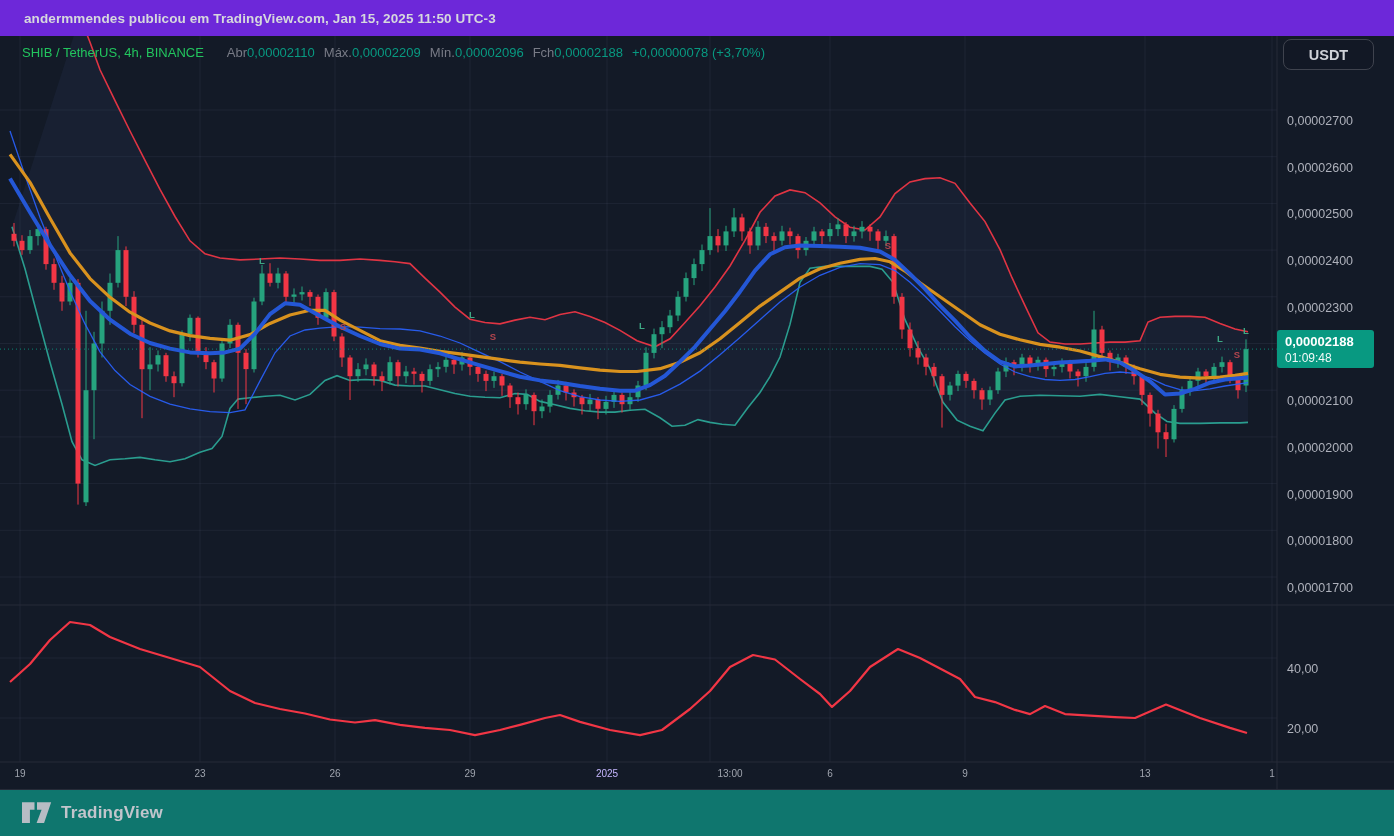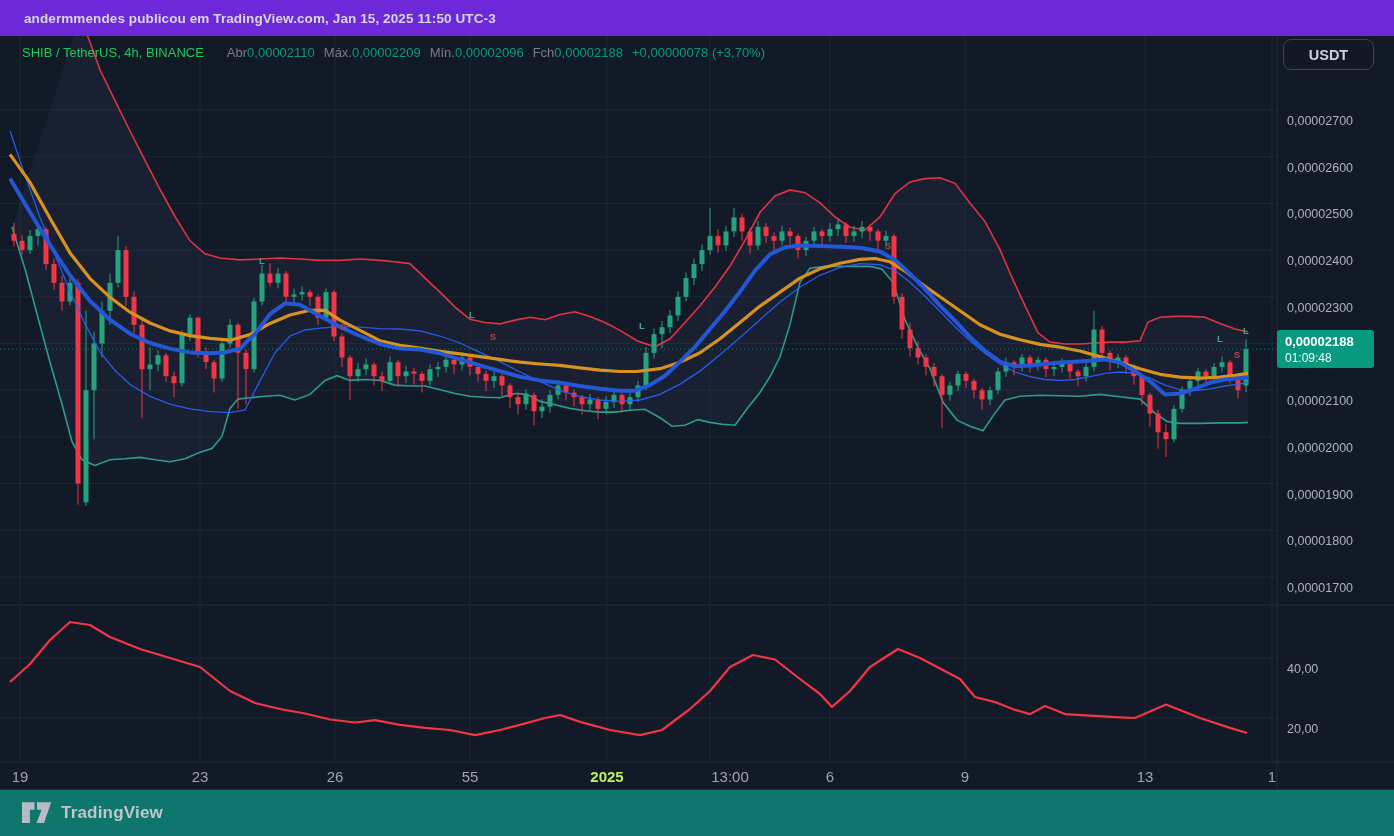--- a/index.html
+++ b/index.html
@@ -39,23 +39,23 @@
   }
   .price-badge{
     position:absolute;left:0;width:97px;height:38px;border-radius:3px;
     background:#089981;color:#ffffff;padding:3px 0 0 8px;line-height:17px;z-index:6;
   }
   .price-badge .p1{font-size:13px;font-weight:700;}
   .price-badge .p2{font-size:12px;opacity:.95;}
   .time-axis{position:absolute;left:0;top:762px;width:1277px;height:27px;z-index:3;}
   .ta-label{
     position:absolute;top:6px;transform:translateX(-50%);
-    color:#9fa4ae;font-size:15px;white-space:nowrap;
-  }
-  .ta-label.bold{color:#bef264;font-weight:700;}
+    color:#9fa4ae;font-size:10px;white-space:nowrap;
+  }
+  .ta-label.bold{color:#c4b5fd;font-weight:400;}
   .footer{
     position:absolute;left:0;top:789px;width:1394px;height:47px;
     border-top:1px solid #262b38;display:flex;align-items:center;padding-left:22px;
     background:#0f766e;z-index:5;
   }
   .tv-logo{display:inline-flex;margin-right:9px;}
   .tv-name{color:#c2c5cc;font-size:17px;font-weight:600;letter-spacing:.2px;}
 </style>
 </head>
 <body>
@@ -472,21 +472,21 @@
       <div class="price-badge" id="price-badge" style="top: 330px;">
       <div class="p1">0,00002188</div>
       <div class="p2">01:09:48</div>
     </div>
     </div>
 
   <div class="time-axis" id="time-axis">
       <div class="ta-label" style="left: 20px;">19</div>
       <div class="ta-label" style="left: 200px;">23</div>
       <div class="ta-label" style="left: 335px;">26</div>
-      <div class="ta-label" style="left: 470px;">55</div>
+      <div class="ta-label" style="left: 470px;">29</div>
       <div class="ta-label bold" style="left: 607px;">2025</div>
       <div class="ta-label" style="left: 730px;">13:00</div>
       <div class="ta-label" style="left: 830px;">6</div>
       <div class="ta-label" style="left: 965px;">9</div>
       <div class="ta-label" style="left: 1145px;">13</div>
       <div class="ta-label" style="left: 1272px;">1</div>
     </div>
 
   <div class="footer">
     <span class="tv-logo">

